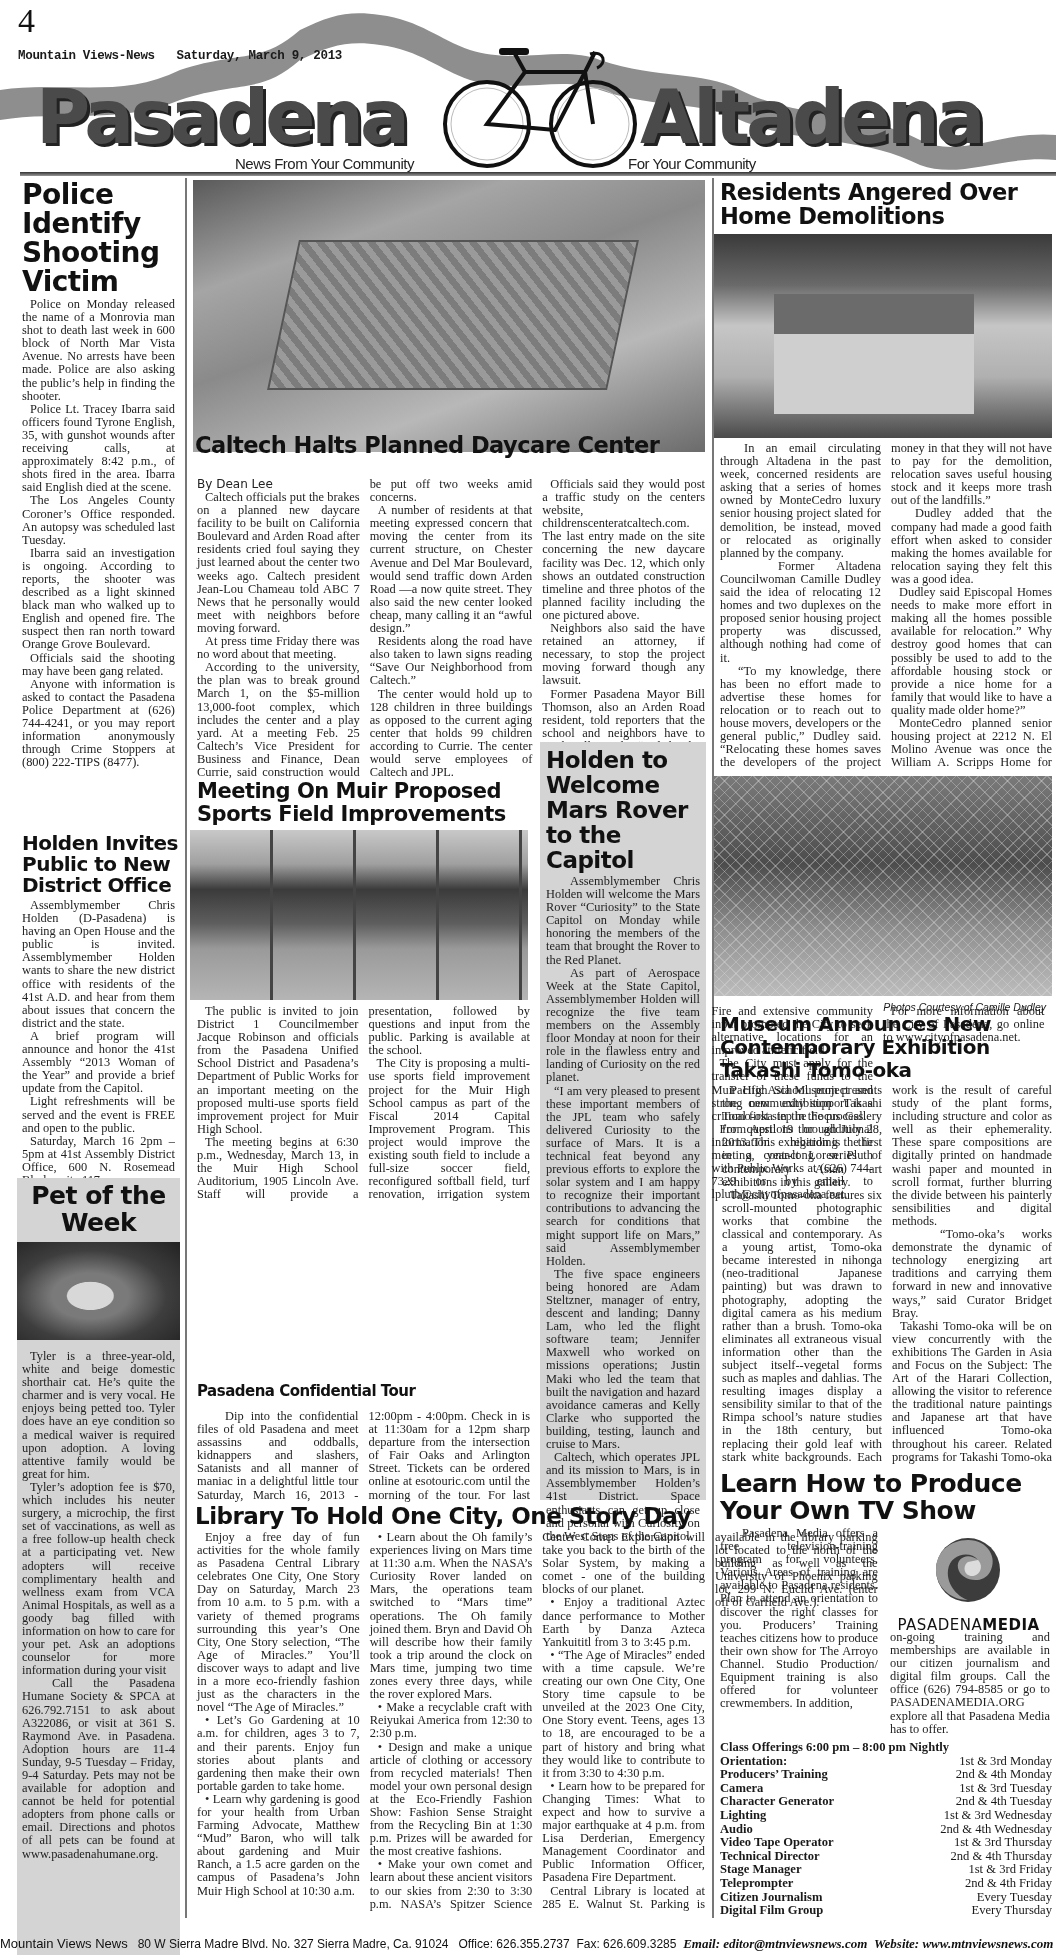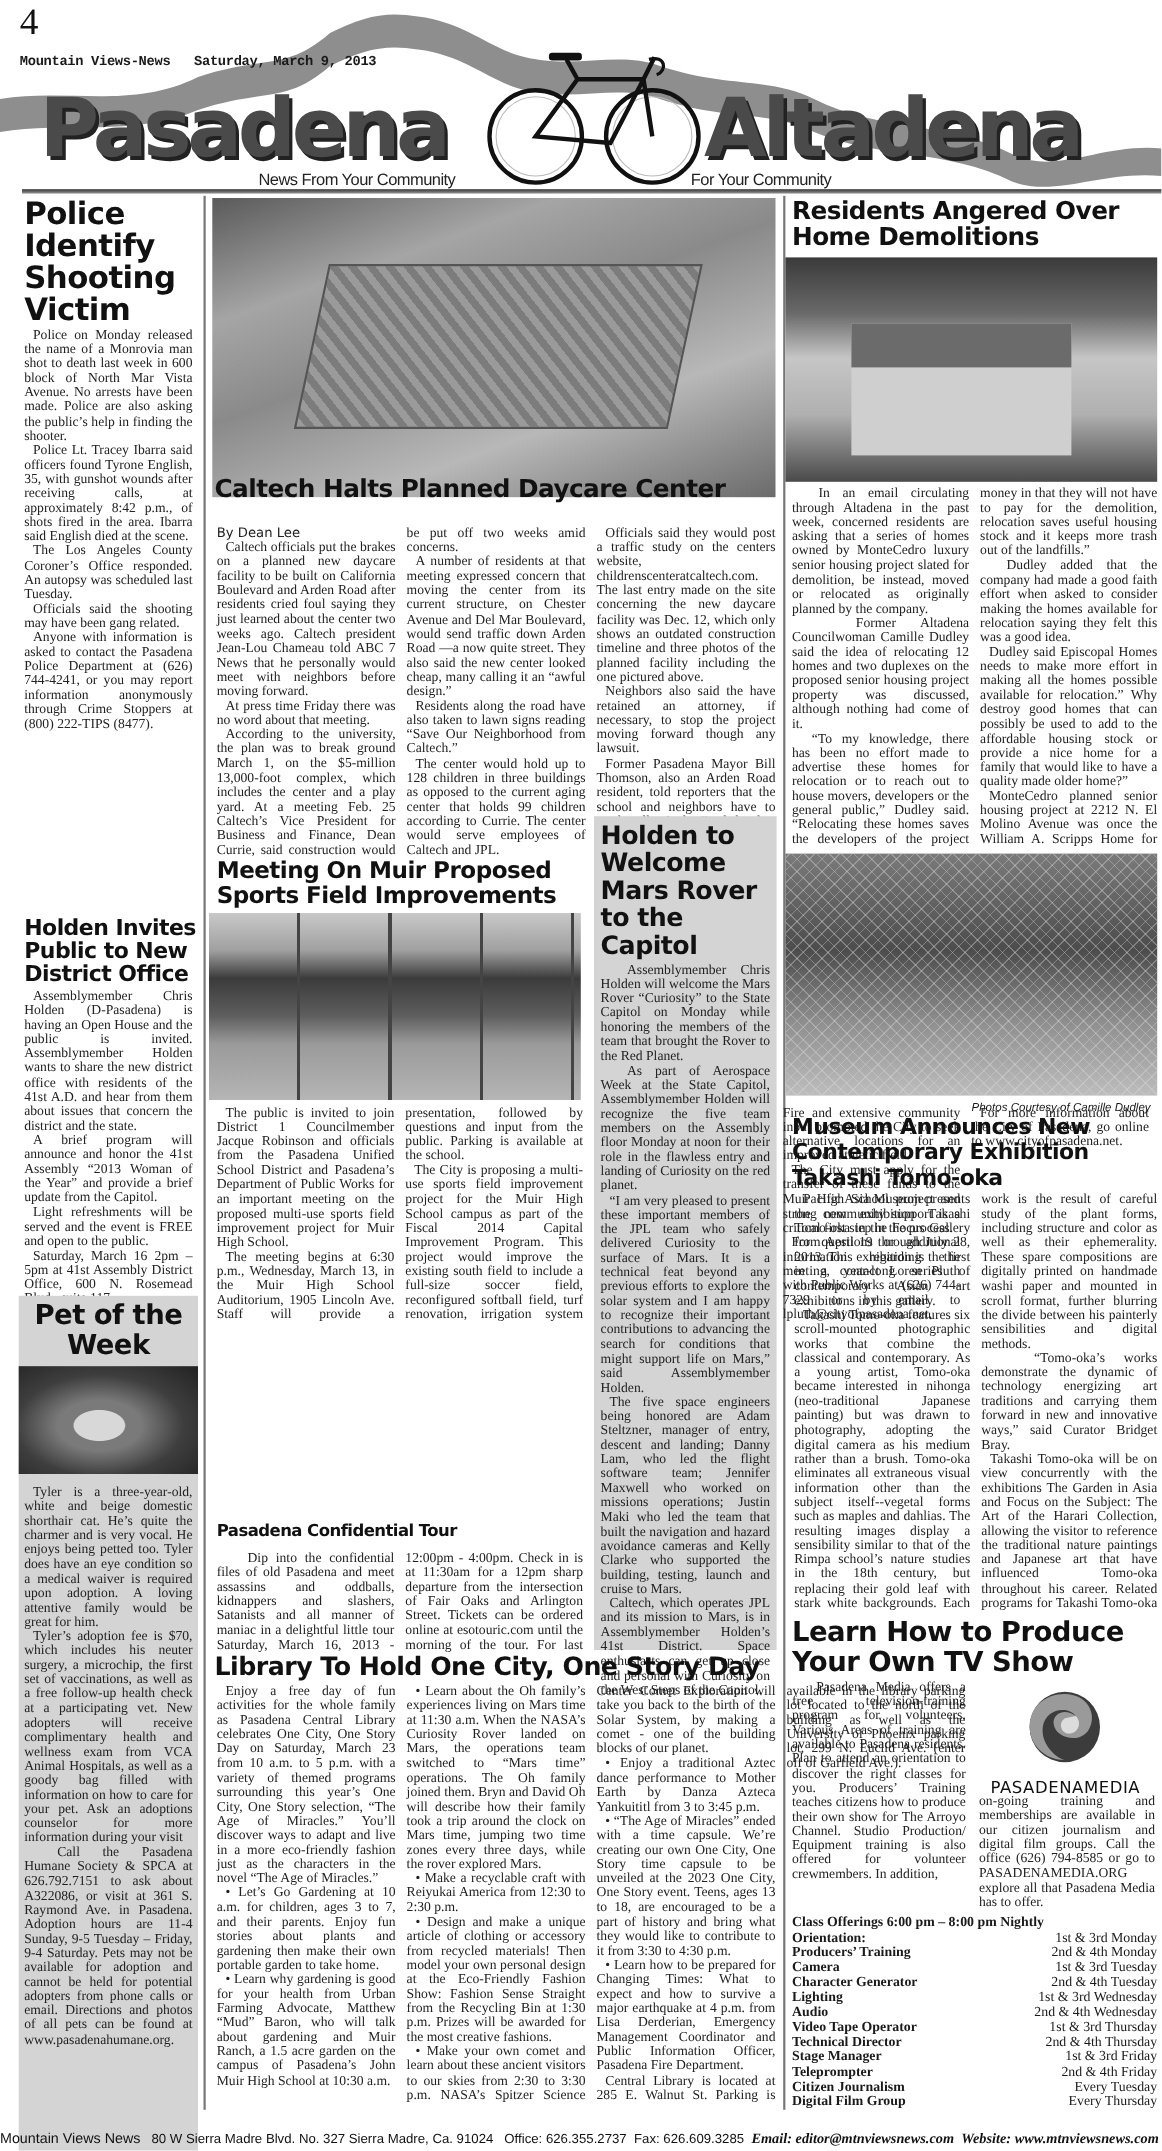--- a/index.html
+++ b/index.html
@@ -52,20 +52,21 @@
 
 <div class="vrule" style="left:185px; top:178px; height:1740px;"></div>
 <div class="vrule" style="left:712px; top:178px; height:1740px;"></div>
 
 <section>
   <h1 class="abs hd" style="left:22px; top:180px; width:160px; font-size:28px; line-height:29px;">Police Identify Shooting Victim</h1>
   <div class="abs body" style="left:22px; top:298px; width:153px;">
     <p>Police on Monday released the name of a Monrovia man shot to death last week in 600 block of North Mar Vista Avenue. No arrests have been made. Police are also asking the public’s help in finding the shooter.</p>
     <p>Police Lt. Tracey Ibarra said officers found Tyrone English, 35, with gunshot wounds after receiving calls, at approximately 8:42 p.m., of shots fired in the area. Ibarra said English died at the scene.</p>
     <p>The Los Angeles County Coroner’s Office responded. An autopsy was scheduled last Tuesday.</p>
+    <p>Ibarra said an investigation is ongoing. According to reports, the shooter was described as a light skinned black man who walked up to English and opened fire. The suspect then ran north toward Orange Grove Boulevard.</p>
     <p>Officials said the shooting may have been gang related.</p>
     <p>Anyone with information is asked to contact the Pasadena Police Department at (626) 744-4241, or you may report information anonymously through Crime Stoppers at (800) 222-TIPS (8477).</p>
   </div>
 </section>
 
 <section>
   <h2 class="abs hd" style="left:22px; top:833px; width:160px; font-size:20px; line-height:21px;">Holden Invites Public to New District Office</h2>
   <div class="abs body" style="left:22px; top:899px; width:153px;">
     <p>Assemblymember Chris Holden (D-Pasadena) is having an Open House and the public is invited. Assemblymember Holden wants to share the new district office with residents of the 41st A.D. and hear from them about issues that concern the district and the state.</p>
     <p>A brief program will announce and honor the 41st Assembly “2013 Woman of the Year” and provide a brief update from the Capitol.</p>
@@ -190,21 +191,21 @@
   <div class="abs body" style="left:720px; top:1527px; width:158px;">
     <p style="text-indent:22px;">Pasadena Media offers a free television-training program for volunteers. Various Areas of training are available to Pasadena residents. Plan to attend an orientation to discover the right classes for you. Producers’ Training teaches citizens how to produce their own show for The Arroyo Channel. Studio Production/ Equipment training is also offered for volunteer crewmembers. In addition,</p>
   </div>
   <div class="abs" style="left:886px; top:1530px; width:165px; height:118px;">
     <svg style="position:absolute; left:48px; top:6px; width:68px; height:68px;" viewBox="0 0 68 68">
       <circle cx="34" cy="34" r="32" fill="#3c3c3c"></circle>
       <path d="M34,4 C54,4 64,22 56,36 C48,50 26,44 24,32 C22,22 34,16 44,24 C36,14 16,18 14,34 C12,50 26,62 34,64 C14,64 2,48 2,34 C2,16 16,4 34,4 Z" fill="#9a9a9a"></path>
       <path d="M44,24 C50,30 46,40 38,40 C30,40 28,30 34,26 Z" fill="#dcdcdc"></path>
     </svg>
     <div style="position:absolute; left:0; top:86px; width:165px; text-align:center; font-family:'DejaVu Sans',sans-serif; font-size:15px; letter-spacing:0.5px; color:#111;">
-      <span style="font-weight:normal;">PASADENA</span><span style="font-weight:normal;">MEDIA</span>
+      <span style="font-weight:normal;">PASADENA</span><span style="font-weight:bold;">MEDIA</span>
     </div>
   </div>
   <div class="abs body" style="left:890px; top:1631px; width:160px;">
     <p style="text-indent:0;">on-going training and memberships are available in our citizen journalism and digital film groups.  Call the office (626) 794-8585 or go to PASADENAMEDIA.ORG explore all that Pasadena Media has to offer.</p>
   </div>
   <div class="abs class-table" style="left:720px; top:1741px; width:332px;">
     <div style="font-weight:bold;">Class Offerings  6:00 pm – 8:00 pm Nightly</div>
     <div class="row">
         <b>Orientation:</b>
         <span>1st &amp; 3rd Monday</span>

